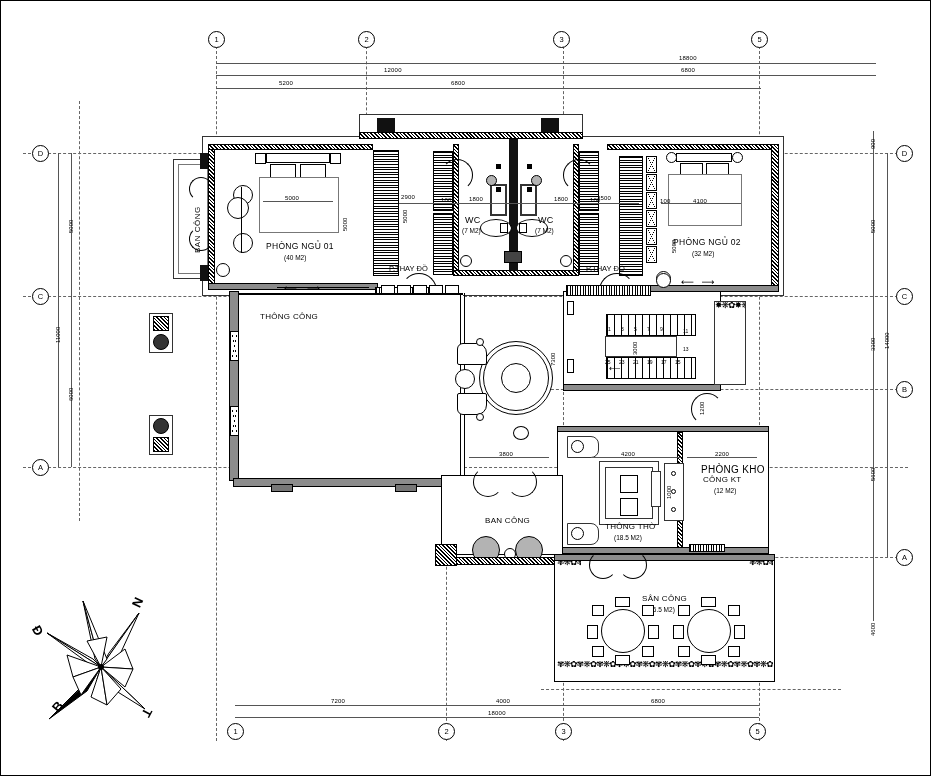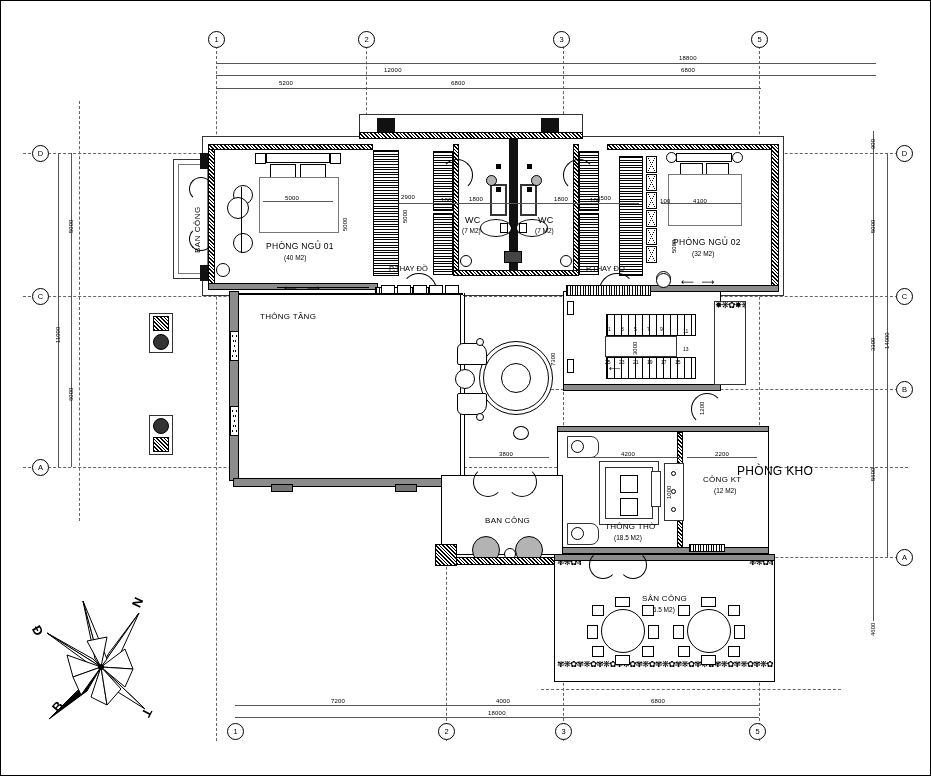--- a/index.html
+++ b/index.html
@@ -217,21 +217,21 @@
   <div class="glass" style="left:645px;top:245px;width:11px;height:17px;"></div>
 
   <div class="thinbox" style="left:358px;top:113px;width:224px;height:24px;"></div>
   <div class="wall-solid" style="left:376px;top:117px;width:18px;height:14px;"></div>
   <div class="wall-solid" style="left:540px;top:117px;width:18px;height:14px;"></div>
   <div class="wall" style="left:358px;top:131px;width:224px;height:7px;"></div>
 
   <div class="wall-grey" style="left:228px;top:290px;width:10px;height:190px;"></div>
   <div class="room" style="left:238px;top:292px;width:224px;height:185px;border:none;"></div>
   <div class="hl" style="left:238px;top:292px;width:224px;border-top-width:2px;"></div>
-  <div class="lbl" style="left:259px;top:311px;font-size:8px;">THÔNG TẦNG</div>
+  <div class="lbl" style="left:259px;top:311px;font-size:8px;">THÔNG CÔNG</div>
 
   <div class="vl" style="left:459px;top:292px;height:185px;"></div>
   <div class="vl" style="left:463px;top:292px;height:185px;"></div>
 
   <div class="circ" style="left:478px;top:340px;width:74px;height:74px;"></div>
   <div class="circ" style="left:482px;top:344px;width:66px;height:66px;"></div>
   <div class="circ" style="left:500px;top:362px;width:30px;height:30px;"></div>
   <div class="circ" style="left:454px;top:368px;width:20px;height:20px;"></div>
   <div class="sq" style="left:456px;top:342px;width:30px;height:22px;border-radius:6px 10px 2px 2px;"></div>
   <div class="sq" style="left:456px;top:392px;width:30px;height:22px;border-radius:2px 2px 10px 6px;"></div>
@@ -307,21 +307,21 @@
   <div class="thinbox" style="left:650px;top:470px;width:10px;height:36px;"></div>
 
   <div class="thinbox" style="left:566px;top:435px;width:32px;height:22px;border-radius:0 8px 8px 0;"></div>
   <div class="circ" style="left:570px;top:439px;width:13px;height:13px;"></div>
   <div class="thinbox" style="left:566px;top:522px;width:32px;height:22px;border-radius:0 8px 8px 0;"></div>
   <div class="circ" style="left:570px;top:526px;width:13px;height:13px;"></div>
 
   <div class="lbl" style="left:604px;top:521px;font-size:8px;">THÔNG THỜ</div>
   <div class="lbl-sm ctr" style="left:613px;top:533px;">(18.5 M2)</div>
 
-  <div class="lbl" style="left:736px;top:463px;font-size:12px;">PHÒNG KHO</div>
+  <div class="lbl" style="left:700px;top:463px;font-size:10px;">PHÒNG KHO</div>
   <div class="lbl" style="left:702px;top:474px;font-size:8px;">CÔNG KT</div>
   <div class="lbl-sm ctr" style="left:713px;top:486px;">(12 M2)</div>
 
   <div class="louverv" style="left:688px;top:543px;width:36px;height:8px;"></div>
 
   <div class="room" style="left:440px;top:474px;width:122px;height:80px;"></div>
   <div class="lbl" style="left:484px;top:515px;font-size:8px;">BAN CÔNG</div>
   <div class="circ-g" style="left:471px;top:535px;width:28px;height:28px;"></div>
   <div class="circ-g" style="left:514px;top:535px;width:28px;height:28px;"></div>
   <div class="circ" style="left:503px;top:547px;width:12px;height:12px;"></div>

